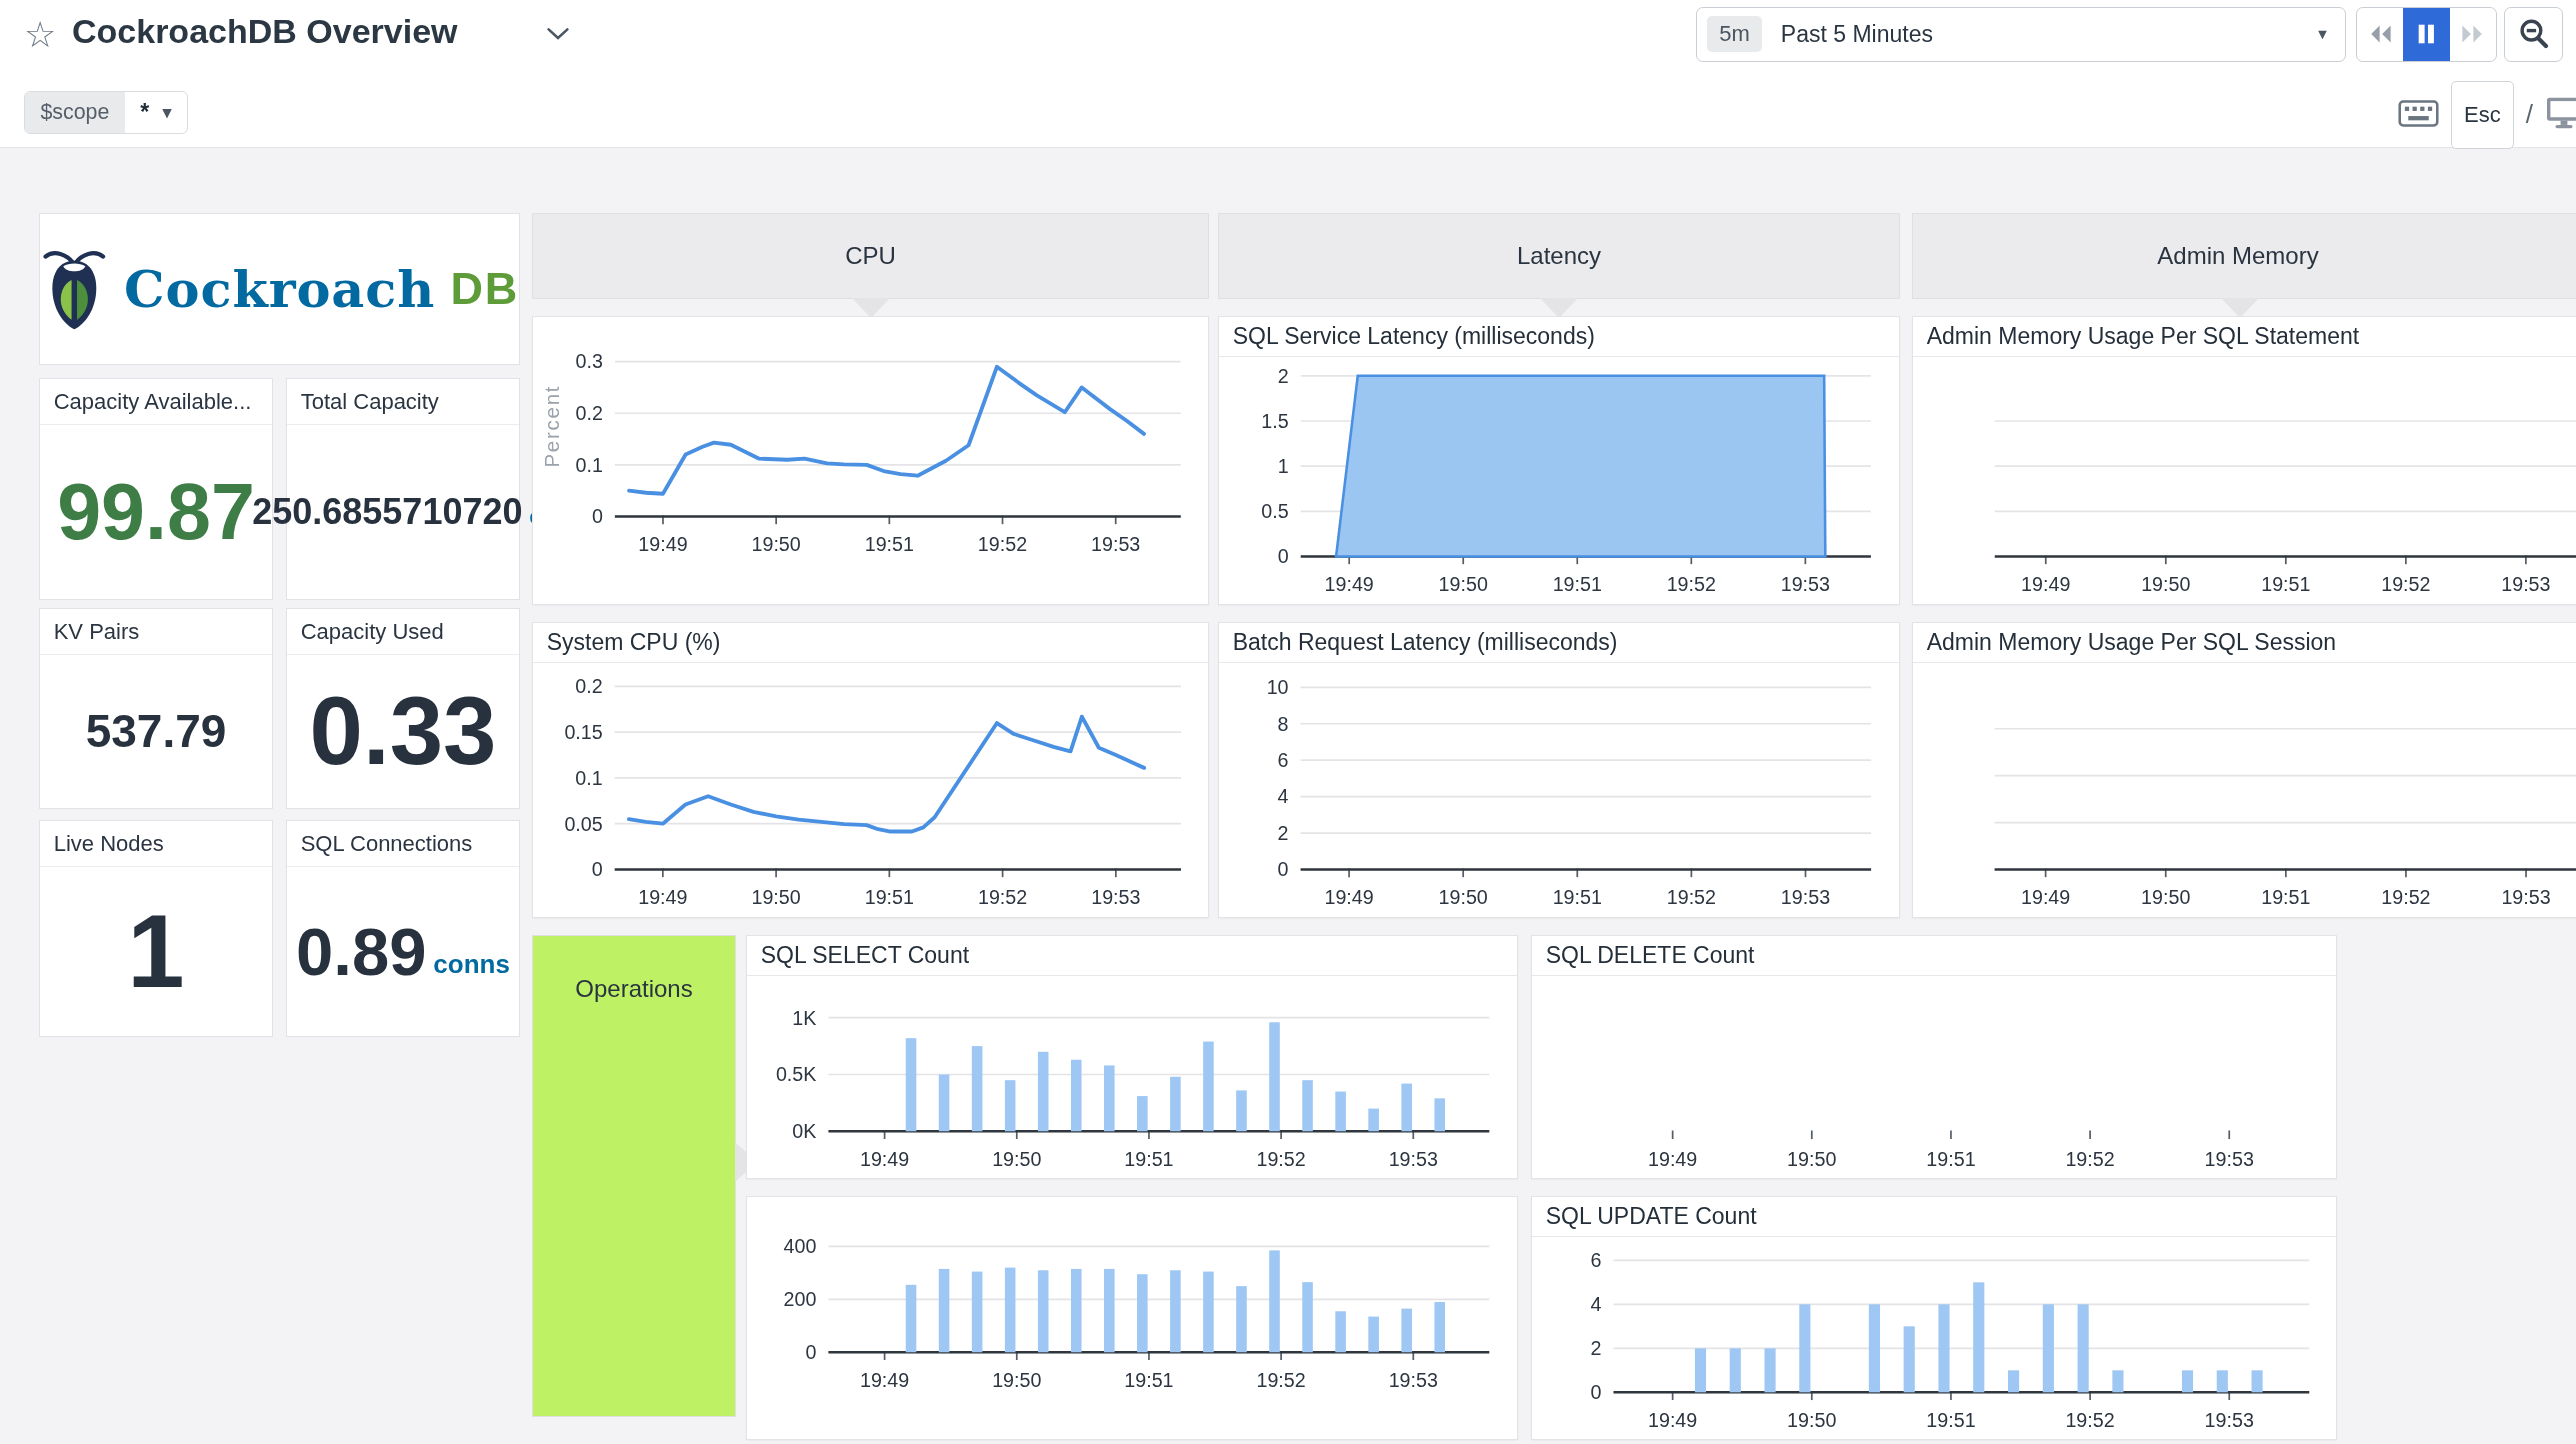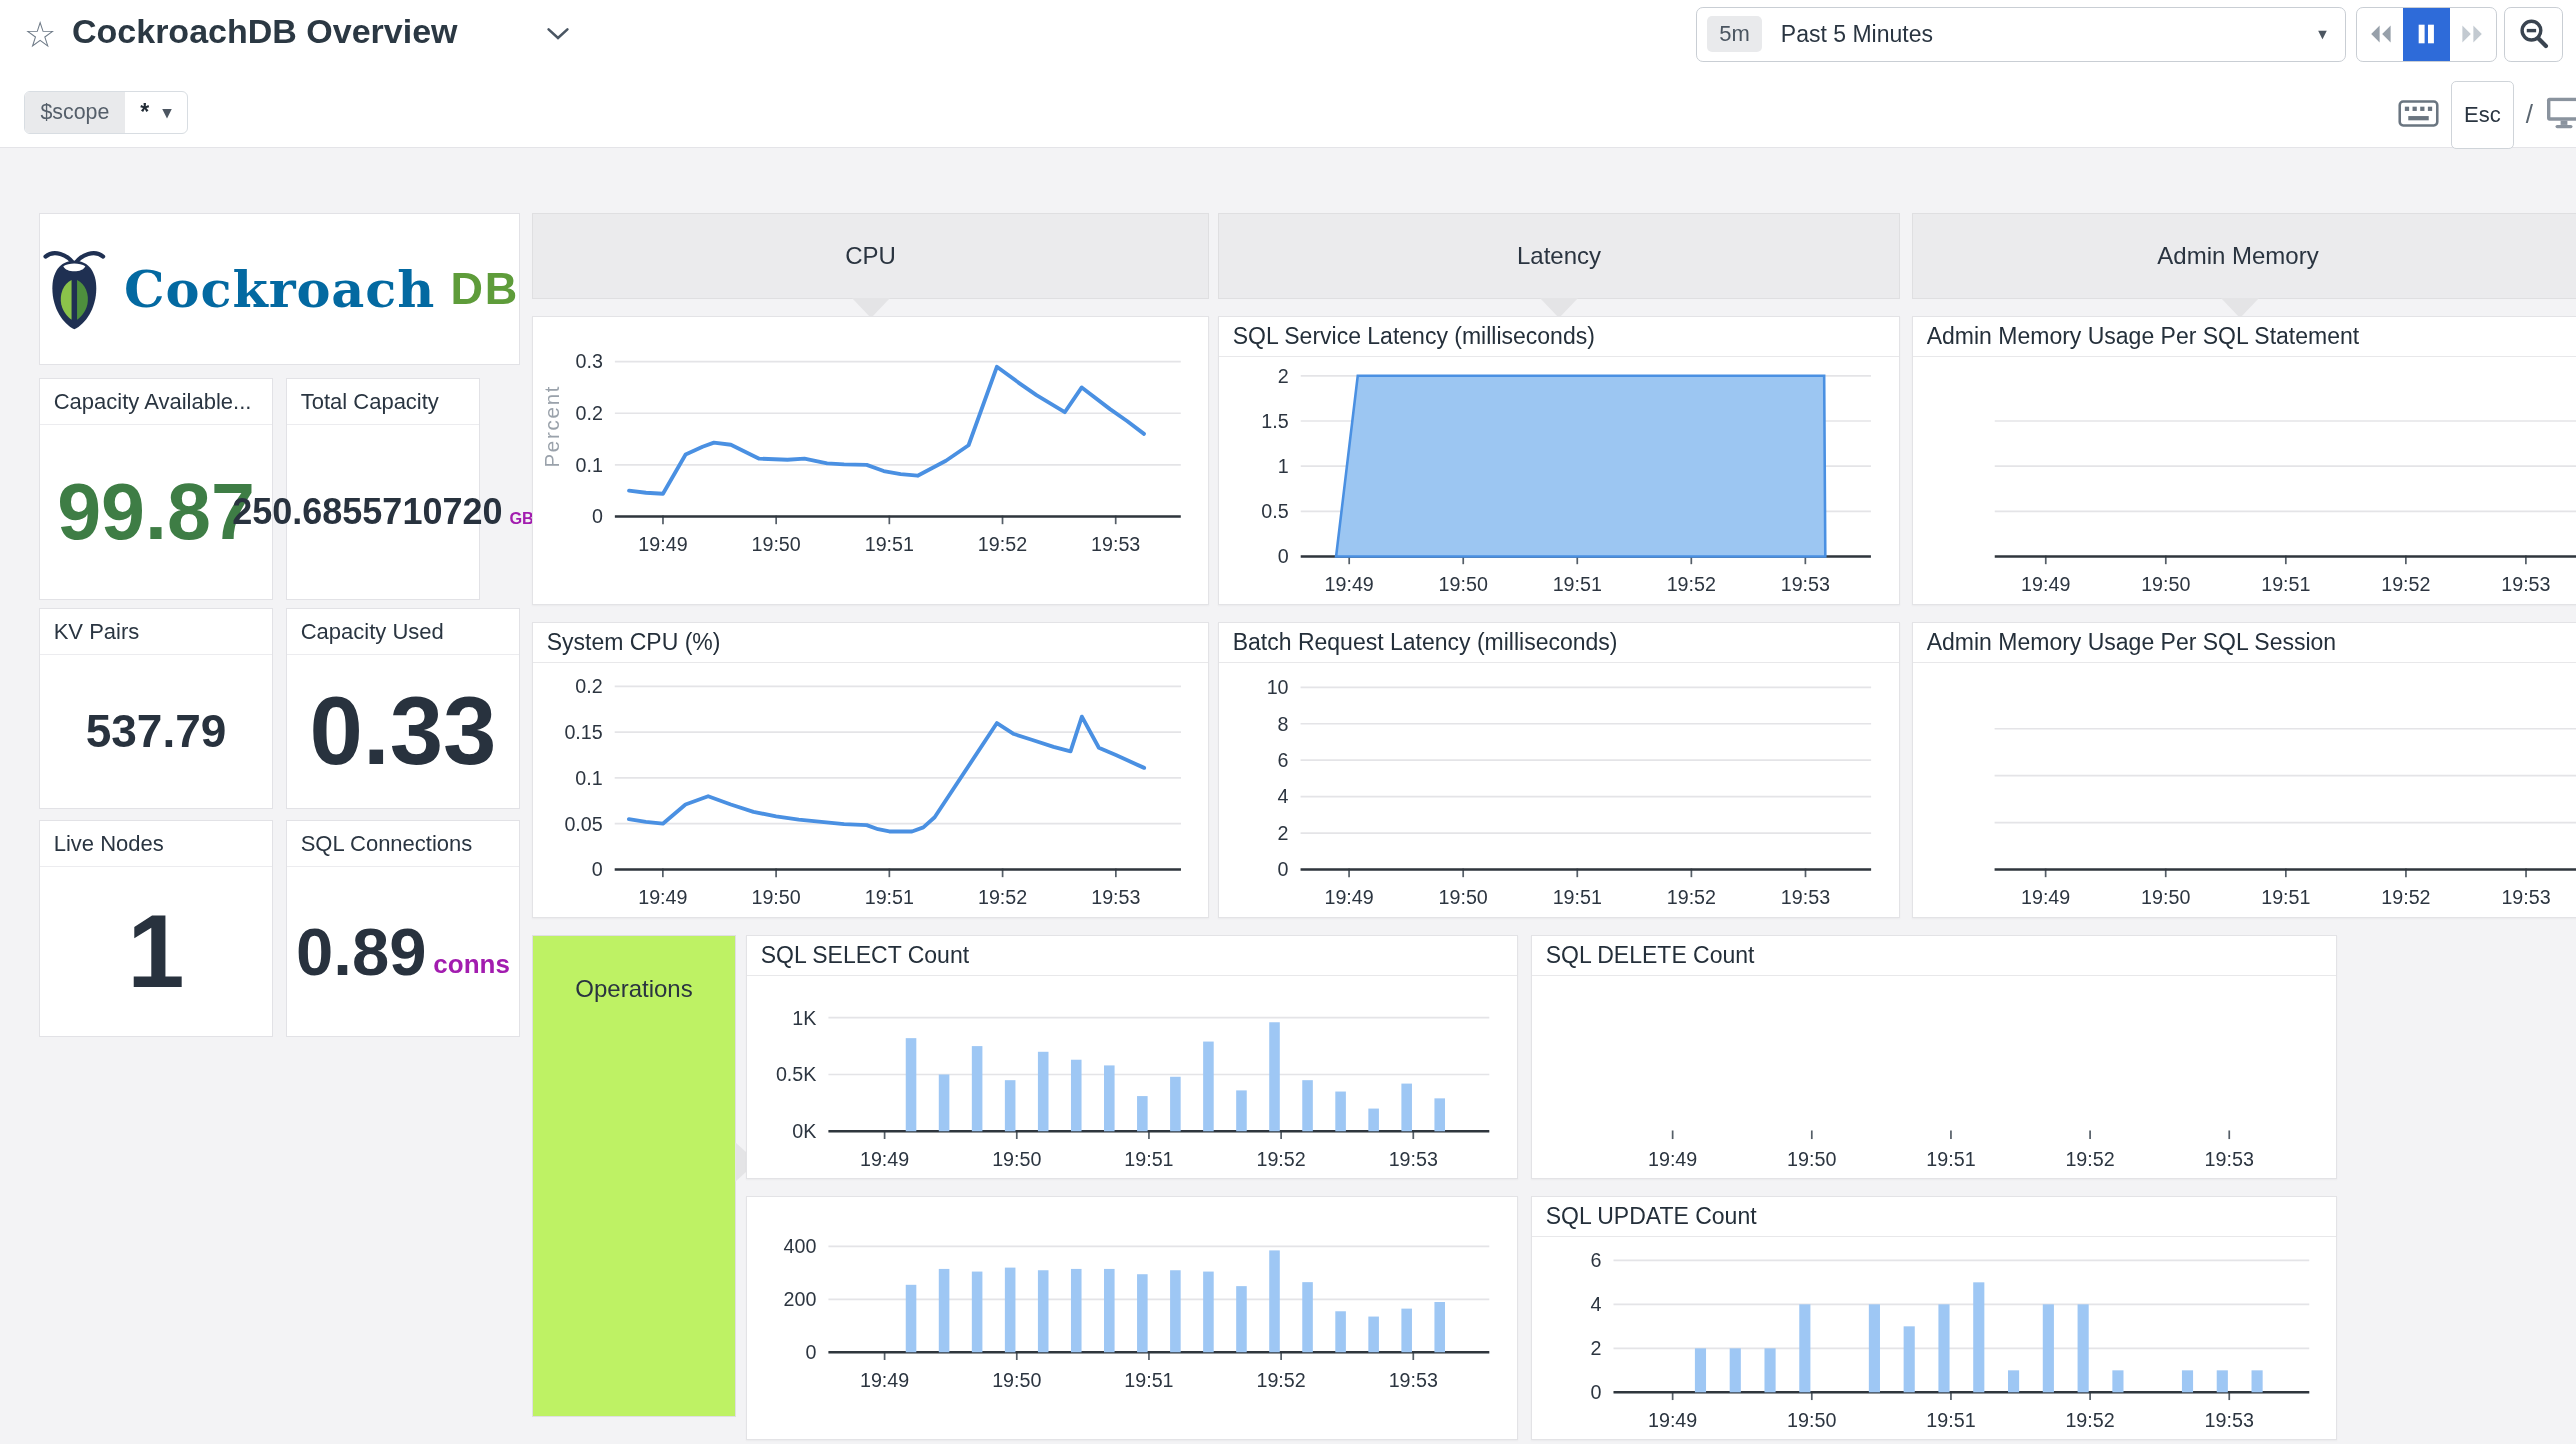--- a/index.html
+++ b/index.html
@@ -24,21 +24,21 @@
   .scope-pill{position:absolute;left:24px;top:91px;height:41px;display:flex;border:1.7px solid #d8dde2;border-radius:6px;overflow:hidden;background:#fff;cursor:pointer;}
   .scope-key{background:#e9eaec;display:flex;align-items:center;padding:0 15.4px;font-size:21.4px;color:#555f6a;}
   .scope-val{display:flex;align-items:center;gap:13.7px;padding:0 15.4px;font-size:23px;font-weight:600;color:#222c36;}
   .scope-caret{font-size:17px;color:#4c5661;}
   
   .card{position:absolute;background:#fff;border:1.7px solid #e2e2e6;box-sizing:border-box;}
   .card-title{height:45px;display:flex;align-items:center;padding-left:13.7px;font-size:22px;color:#2a3541;border-bottom:1.7px solid #ececef;}
   .card-value-wrap{position:absolute;top:45px;left:0;right:0;bottom:0;display:flex;align-items:center;justify-content:center;}
   .val{font-weight:700;color:#28323e;line-height:1;}
   .val.green{color:#3e7d45;}
-  .unit{font-weight:700;color:#a21caf;margin-left:6.9px;}
+  .unit{font-weight:700;color:#0369a1;margin-left:6.9px;}
   .logo-card{position:absolute;background:#fff;border:1.7px solid #e2e2e6;box-sizing:border-box;display:flex;align-items:center;justify-content:center;gap:15.4px;}
   .logo-word{font-family:"DejaVu Serif","Liberation Serif",serif;font-weight:700;font-size:51px;color:#0369a1;letter-spacing:0.9px;}
   .logo-db{font-weight:700;font-size:45px;color:#5e9c3a;letter-spacing:1.7px;}
   .group-hd{position:absolute;background:#ebebed;border:1.7px solid #dfdfe1;box-sizing:border-box;display:flex;align-items:center;justify-content:center;font-size:24px;color:#2a3440;cursor:pointer;}
   .notch-down{position:absolute;width:0;height:0;border-left:19px solid transparent;border-right:19px solid transparent;border-top:20.6px solid #e4e4e6;left:50%;top:100%;margin-left:-19px;}
   .notch-right{position:absolute;width:0;height:0;border-top:20.6px solid transparent;border-bottom:20.6px solid transparent;border-left:22px solid #e4e4e6;left:100%;top:206px;}
   .ops-hd{position:absolute;background:#bef264;border:1.7px solid #dfdfe1;box-sizing:border-box;display:flex;justify-content:center;align-items:flex-start;padding-top:39px;font-size:24px;color:#2a3440;cursor:pointer;}
   .panel{position:absolute;background:#fff;border:1.7px solid #e3e3e6;box-sizing:border-box;display:flex;flex-direction:column;box-shadow:0 0.9px 1.7px rgba(0,0,0,0.04);}
   .panel-title{height:39px;flex:0 0 39px;display:flex;align-items:center;padding-left:13.7px;font-size:23px;color:#242f3a;border-bottom:1.7px solid #e8e8ea;}
   .chart{flex:1;overflow:hidden;}
@@ -136,21 +136,21 @@
   <span class="logo-word">Cockroach</span>
   <span class="logo-db">DB</span>
 </div>
 
 <div class="card" style="left:39px;top:378px;width:234px;height:222px;">
   <div class="card-title">Capacity Available...</div>
   <div class="card-value-wrap">
       <span class="val green" style="font-size:79px;">99.87</span>
     </div>
 </div>
-<div class="card" style="left:286px;top:378px;width:194px;height:222px;">
+<div class="card" style="left:286px;top:378px;width:234px;height:222px;">
   <div class="card-title">Total Capacity</div>
   <div class="card-value-wrap" style="align-items:center;">
     <span class="val" style="font-size:36px;">250.6855710720</span>
     <span class="unit" style="font-size:16.3px;align-self:center;margin-top:13.7px;">GB</span>
   </div>
 </div>
 <div class="card" style="left:39px;top:608px;width:234px;height:201px;">
   <div class="card-title">KV Pairs</div>
   <div class="card-value-wrap">
       <span class="val" style="font-size:46px;">537.79</span>

